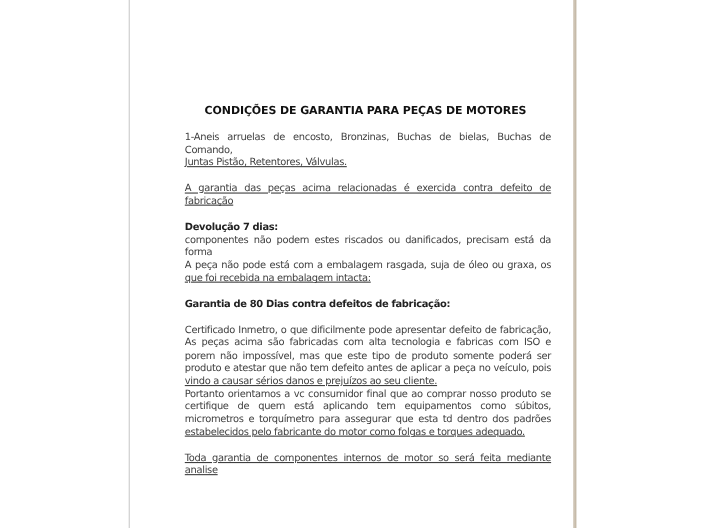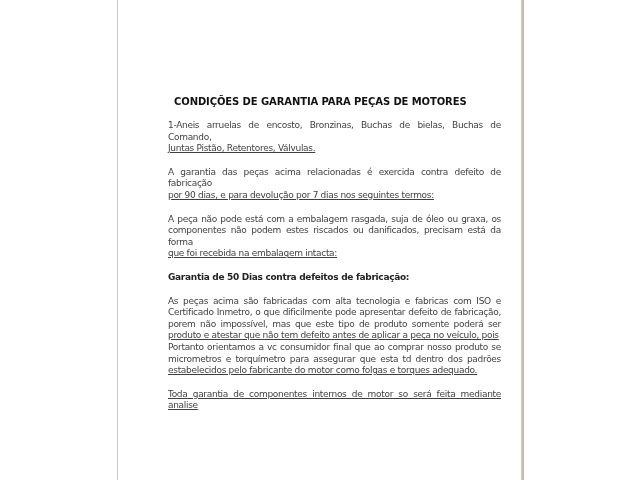--- a/index.html
+++ b/index.html
@@ -42,21 +42,21 @@
     font-size: 9px;
     letter-spacing: -0.3px;
     line-height: 11.6px;
   }
   .doc-title {
     font-size: 10px;
     font-weight: bold;
     color: #111111;
     letter-spacing: -0.1px;
     line-height: 12px;
-    margin: 0 0 12px 0;
+    margin: 0 0 12px 12px;
     padding-left: 6px;
     white-space: nowrap;
   }
   .para {
     margin: 0 0 12px 0;
   }
   .para.tight {
     margin-bottom: 0;
   }
   .para .tl {
@@ -88,41 +88,43 @@
 
     <div class="doc-title">CONDIÇÕES DE GARANTIA PARA PEÇAS DE MOTORES</div>
 
     <div class="para">
         <div class="tl">1-Aneis arruelas de encosto, Bronzinas, Buchas de bielas, Buchas de Comando,</div>
         <div class="tl">Juntas Pistão, Retentores, Válvulas.</div>
       </div>
 
     <div class="para">
         <div class="tl">A garantia das peças acima relacionadas é exercida contra defeito de fabricação</div>
-        <div class="tl">por 90 dias, e para devolução por 7 dias nos seguintes termos:</div>
       </div>
 
+    <div class="sub-heading">Devolução 7 dias:</div>
 
     <div class="para">
+        <div class="tl">componentes não podem estes riscados ou danificados, precisam está da forma</div>
         <div class="tl">A peça não pode está com a embalagem rasgada, suja de óleo ou graxa, os</div>
-        <div class="tl">componentes não podem estes riscados ou danificados, precisam está da forma</div>
         <div class="tl">que foi recebida na embalagem intacta:</div>
       </div>
 
-    <div class="sub-heading gap-after">Garantia de 50 Dias contra defeitos de fabricação:</div>
+    <div class="sub-heading gap-after">Garantia de 80 Dias contra defeitos de fabricação:</div>
 
     <div class="para tight">
+        <div class="tl">Certificado Inmetro, o que dificilmente pode apresentar defeito de fabricação,</div>
         <div class="tl">As peças acima são fabricadas com alta tecnologia e fabricas com ISO e</div>
-        <div class="tl">Certificado Inmetro, o que dificilmente pode apresentar defeito de fabricação,</div>
         <div class="tl">porem não impossível, mas que este tipo de produto somente poderá ser</div>
         <div class="tl">produto e atestar que não tem defeito antes de aplicar a peça no veículo, pois</div>
+        <div class="tl">vindo a causar sérios danos e prejuízos ao seu cliente.</div>
       </div>
 
     <div class="para">
         <div class="tl">Portanto orientamos a vc consumidor final que ao comprar nosso produto se</div>
+        <div class="tl">certifique de quem está aplicando tem equipamentos como súbitos,</div>
         <div class="tl">micrometros e torquímetro para assegurar que esta td dentro dos padrões</div>
         <div class="tl">estabelecidos pelo fabricante do motor como folgas e torques adequado.</div>
       </div>
 
     <div class="para">
         <div class="tl">Toda garantia de componentes internos de motor so será feita mediante analise</div>
       </div>
 
   </div>
 </div>

